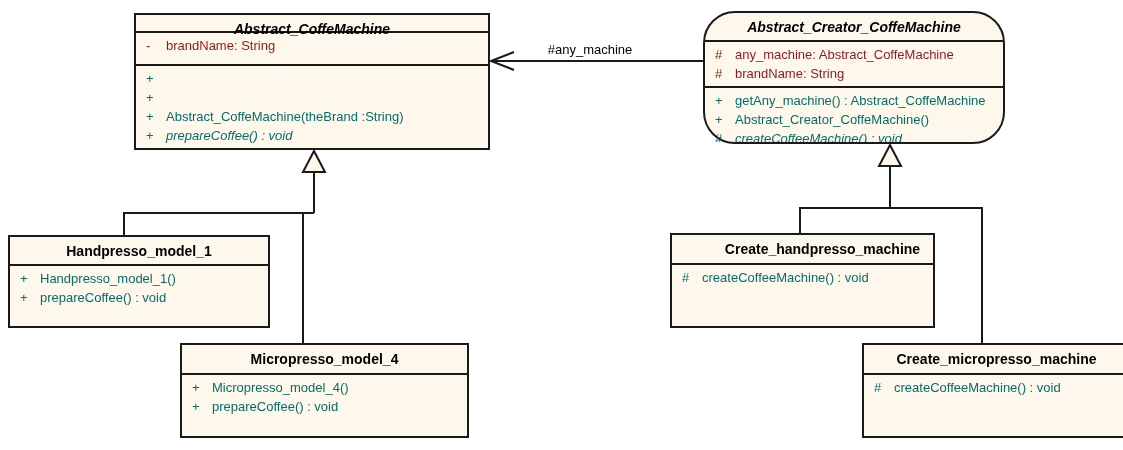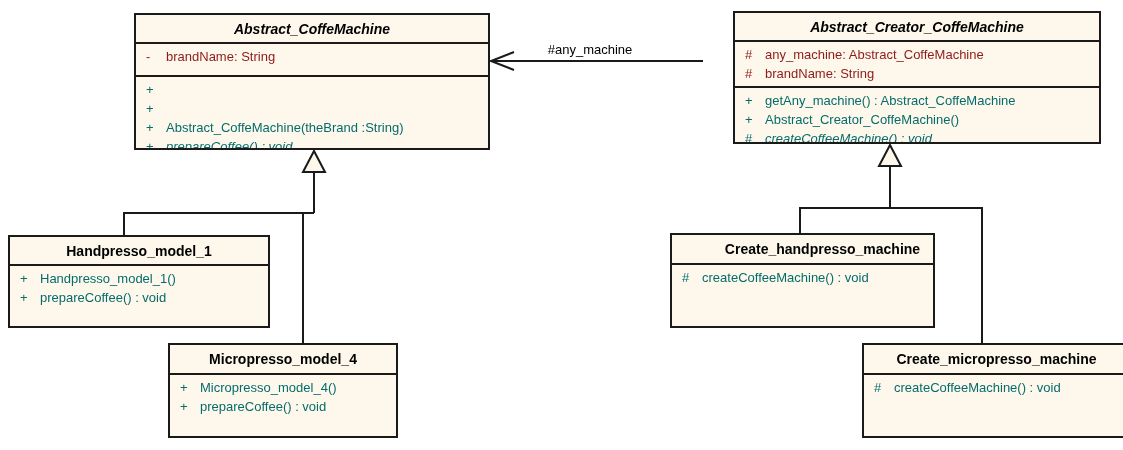--- a/index.html
+++ b/index.html
@@ -81,21 +81,21 @@
     <g stroke="#1A1A1A" stroke-width="2" fill="none">
       <polyline points="800,233 800,208 982,208 982,343"></polyline>
       <line x1="890" y1="208" x2="890" y2="166"></line>
       <polygon points="890,145 879,166 901,166" fill="#FDF8EB"></polygon>
     </g>
   </svg>
 
   <div class="assoc-label" style="left:525px;top:42px;width:130px;">#any_machine</div>
 
   <div class="uml-class abstract" style="left:134px;top:13px;width:356px;height:137px;">
-    <div class="hdr" style="height:29px;">Abstract_CoffeMachine</div>
+    <div class="hdr" style="height:18px;">Abstract_CoffeMachine</div>
     <div class="comp divided" style="height:33px;">
       <div class="row attr">
         <span class="vis">-</span>
         <span class="mtext">brandName: String</span>
       </div>
     </div>
     <div class="comp last">
       <div class="row method">
         <span class="vis">+</span>
       </div>
@@ -106,21 +106,21 @@
         <span class="vis">+</span>
         <span class="mtext">Abstract_CoffeMachine(theBrand :String)</span>
       </div>
       <div class="row method italic">
         <span class="vis">+</span>
         <span class="mtext">prepareCoffee() : void</span>
       </div>
     </div>
   </div>
 
-  <div class="uml-class abstract" style="left:733px;top:11px;width:368px;height:133px;">
+  <div class="uml-class abstract" style="left:703px;top:11px;width:302px;height:133px;border-radius:32px;">
     <div class="hdr" style="height:29px;">Abstract_Creator_CoffeMachine</div>
     <div class="comp divided" style="height:46px;">
       <div class="row attr">
         <span class="vis">#</span>
         <span class="mtext">any_machine: Abstract_CoffeMachine</span>
       </div>
       <div class="row attr">
         <span class="vis">#</span>
         <span class="mtext">brandName: String</span>
       </div>
@@ -148,21 +148,21 @@
         <span class="vis">+</span>
         <span class="mtext">Handpresso_model_1()</span>
       </div>
       <div class="row method">
         <span class="vis">+</span>
         <span class="mtext">prepareCoffee() : void</span>
       </div>
     </div>
   </div>
 
-  <div class="uml-class" style="left:168px;top:343px;width:230px;height:95px;">
+  <div class="uml-class" style="left:180px;top:343px;width:289px;height:95px;">
     <div class="hdr" style="height:30px;">Micropresso_model_4</div>
     <div class="comp last">
       <div class="row method">
         <span class="vis">+</span>
         <span class="mtext">Micropresso_model_4()</span>
       </div>
       <div class="row method">
         <span class="vis">+</span>
         <span class="mtext">prepareCoffee() : void</span>
       </div>

